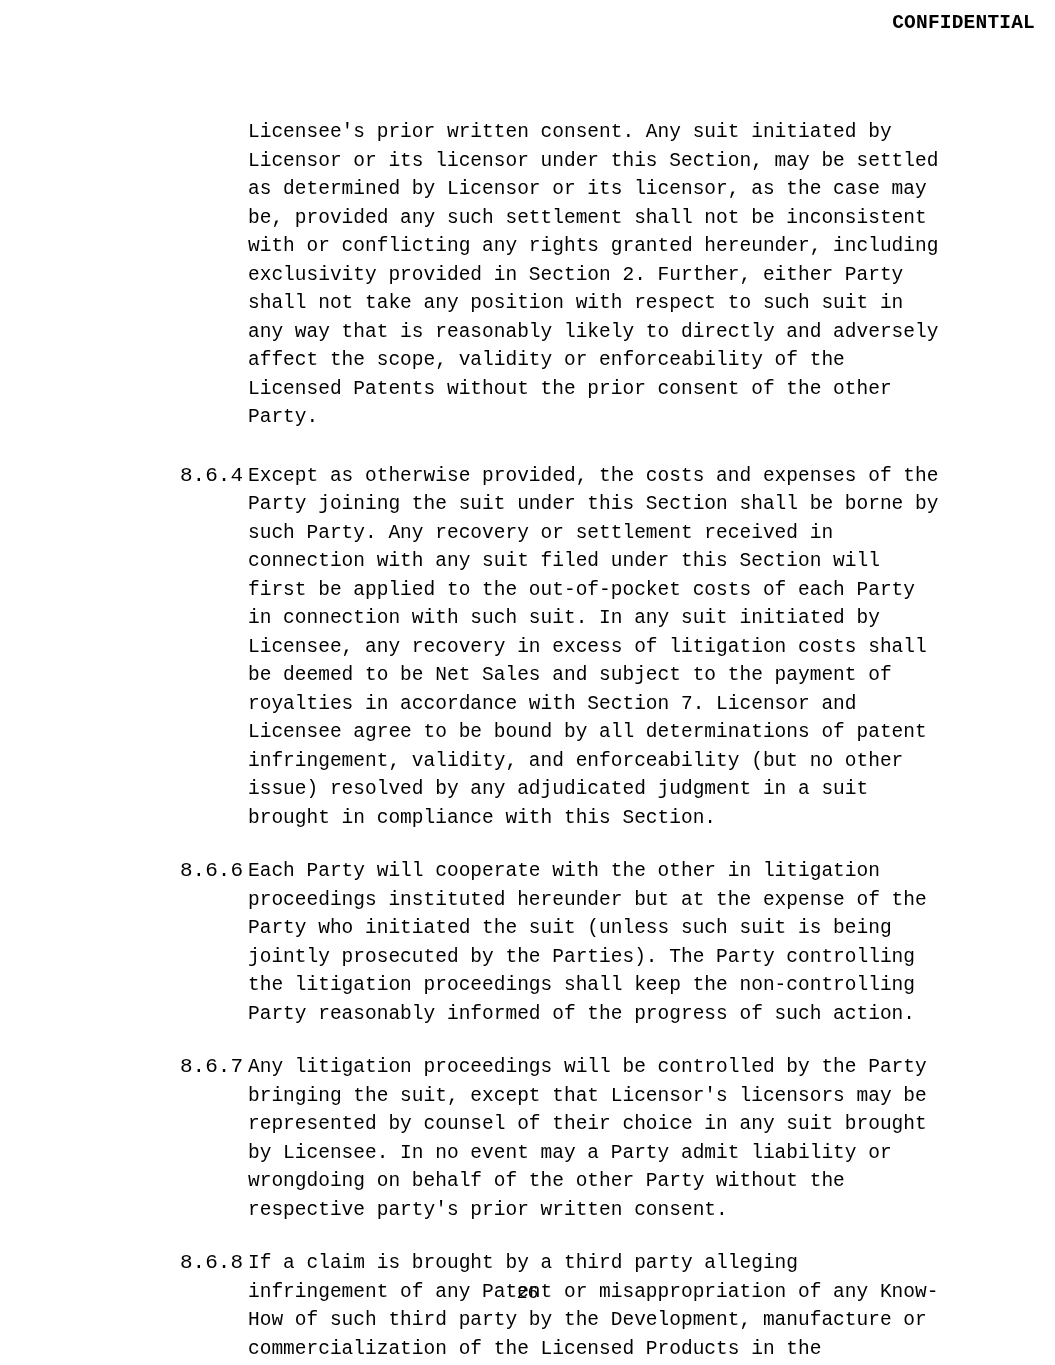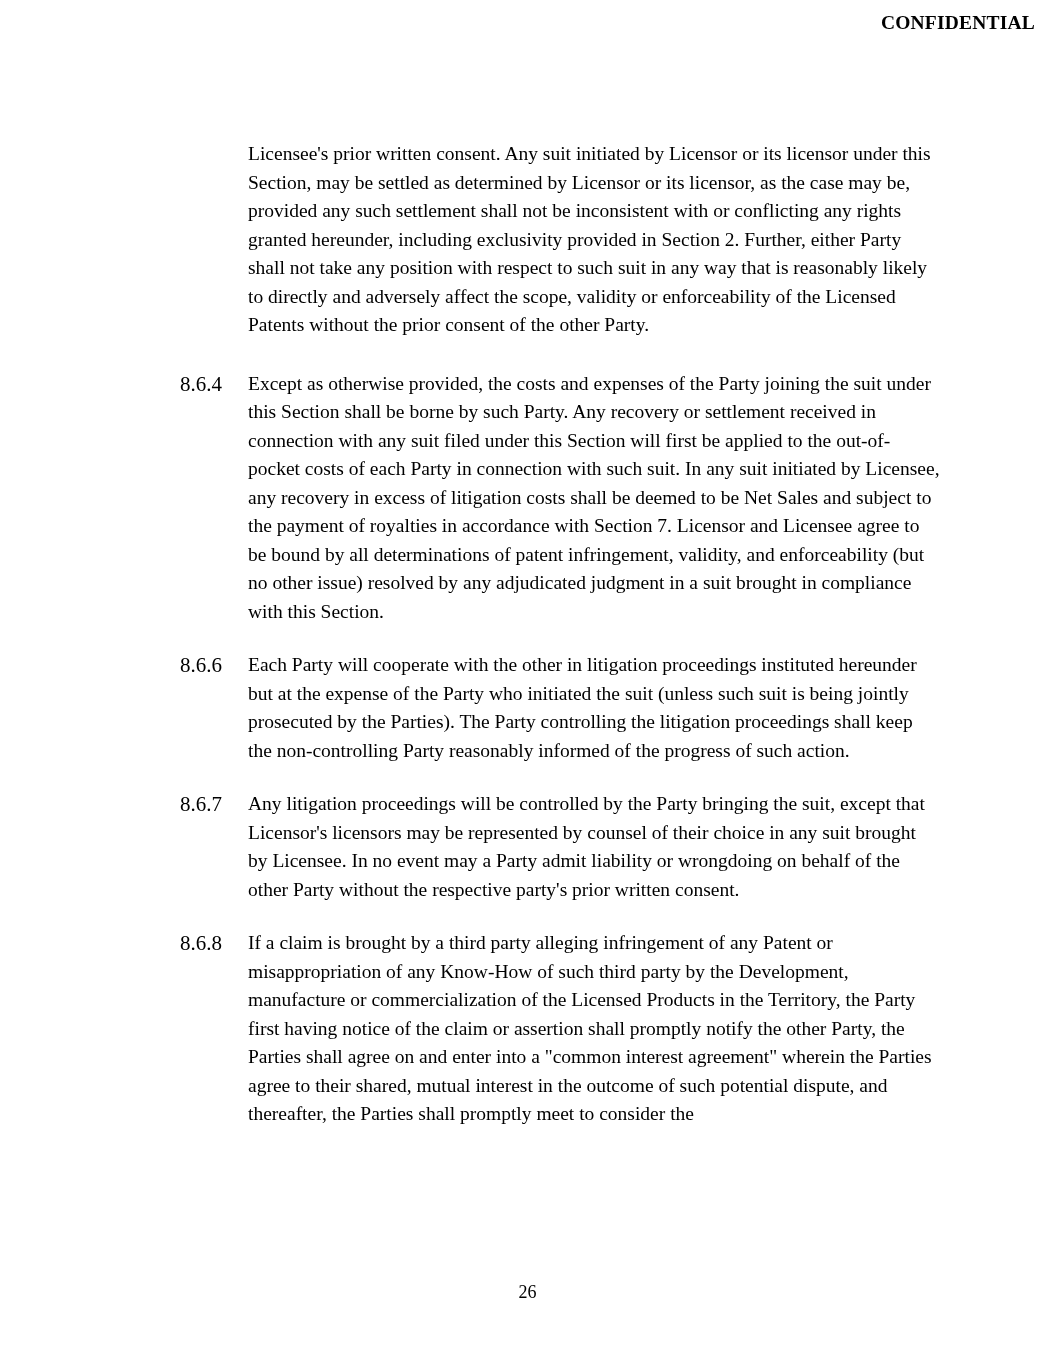--- a/index.html
+++ b/index.html
@@ -11,20 +11,21 @@
     font-family: "Liberation Serif", "DejaVu Serif", serif;
     color: #000000;
   }
   .page {
     width: 1055px;
     height: 1365px;
     position: relative;
     box-sizing: border-box;
     background: #ffffff;
     overflow: hidden;
+    font-family: Liberation Mono, monospace;
   }
   .header {
     position: absolute;
     top: 12px;
     right: 20px;
     font-weight: bold;
     font-size: 19.5px;
     letter-spacing: 0.2px;
   }
   .content {
@@ -45,21 +46,20 @@
     line-height: 28.5px;
   }
   .para-body {
     flex: 1 1 auto;
     font-size: 19.5px;
     line-height: 28.5px;
     text-align: left;
   }
   .para.first .para-body {
     margin-left: 68px;
-    margin-top: 22px;
   }
   .para.first {
     margin-bottom: 30px;
   }
   .footer {
     position: absolute;
     bottom: 62px;
     left: 0;
     width: 100%;
     text-align: center;

